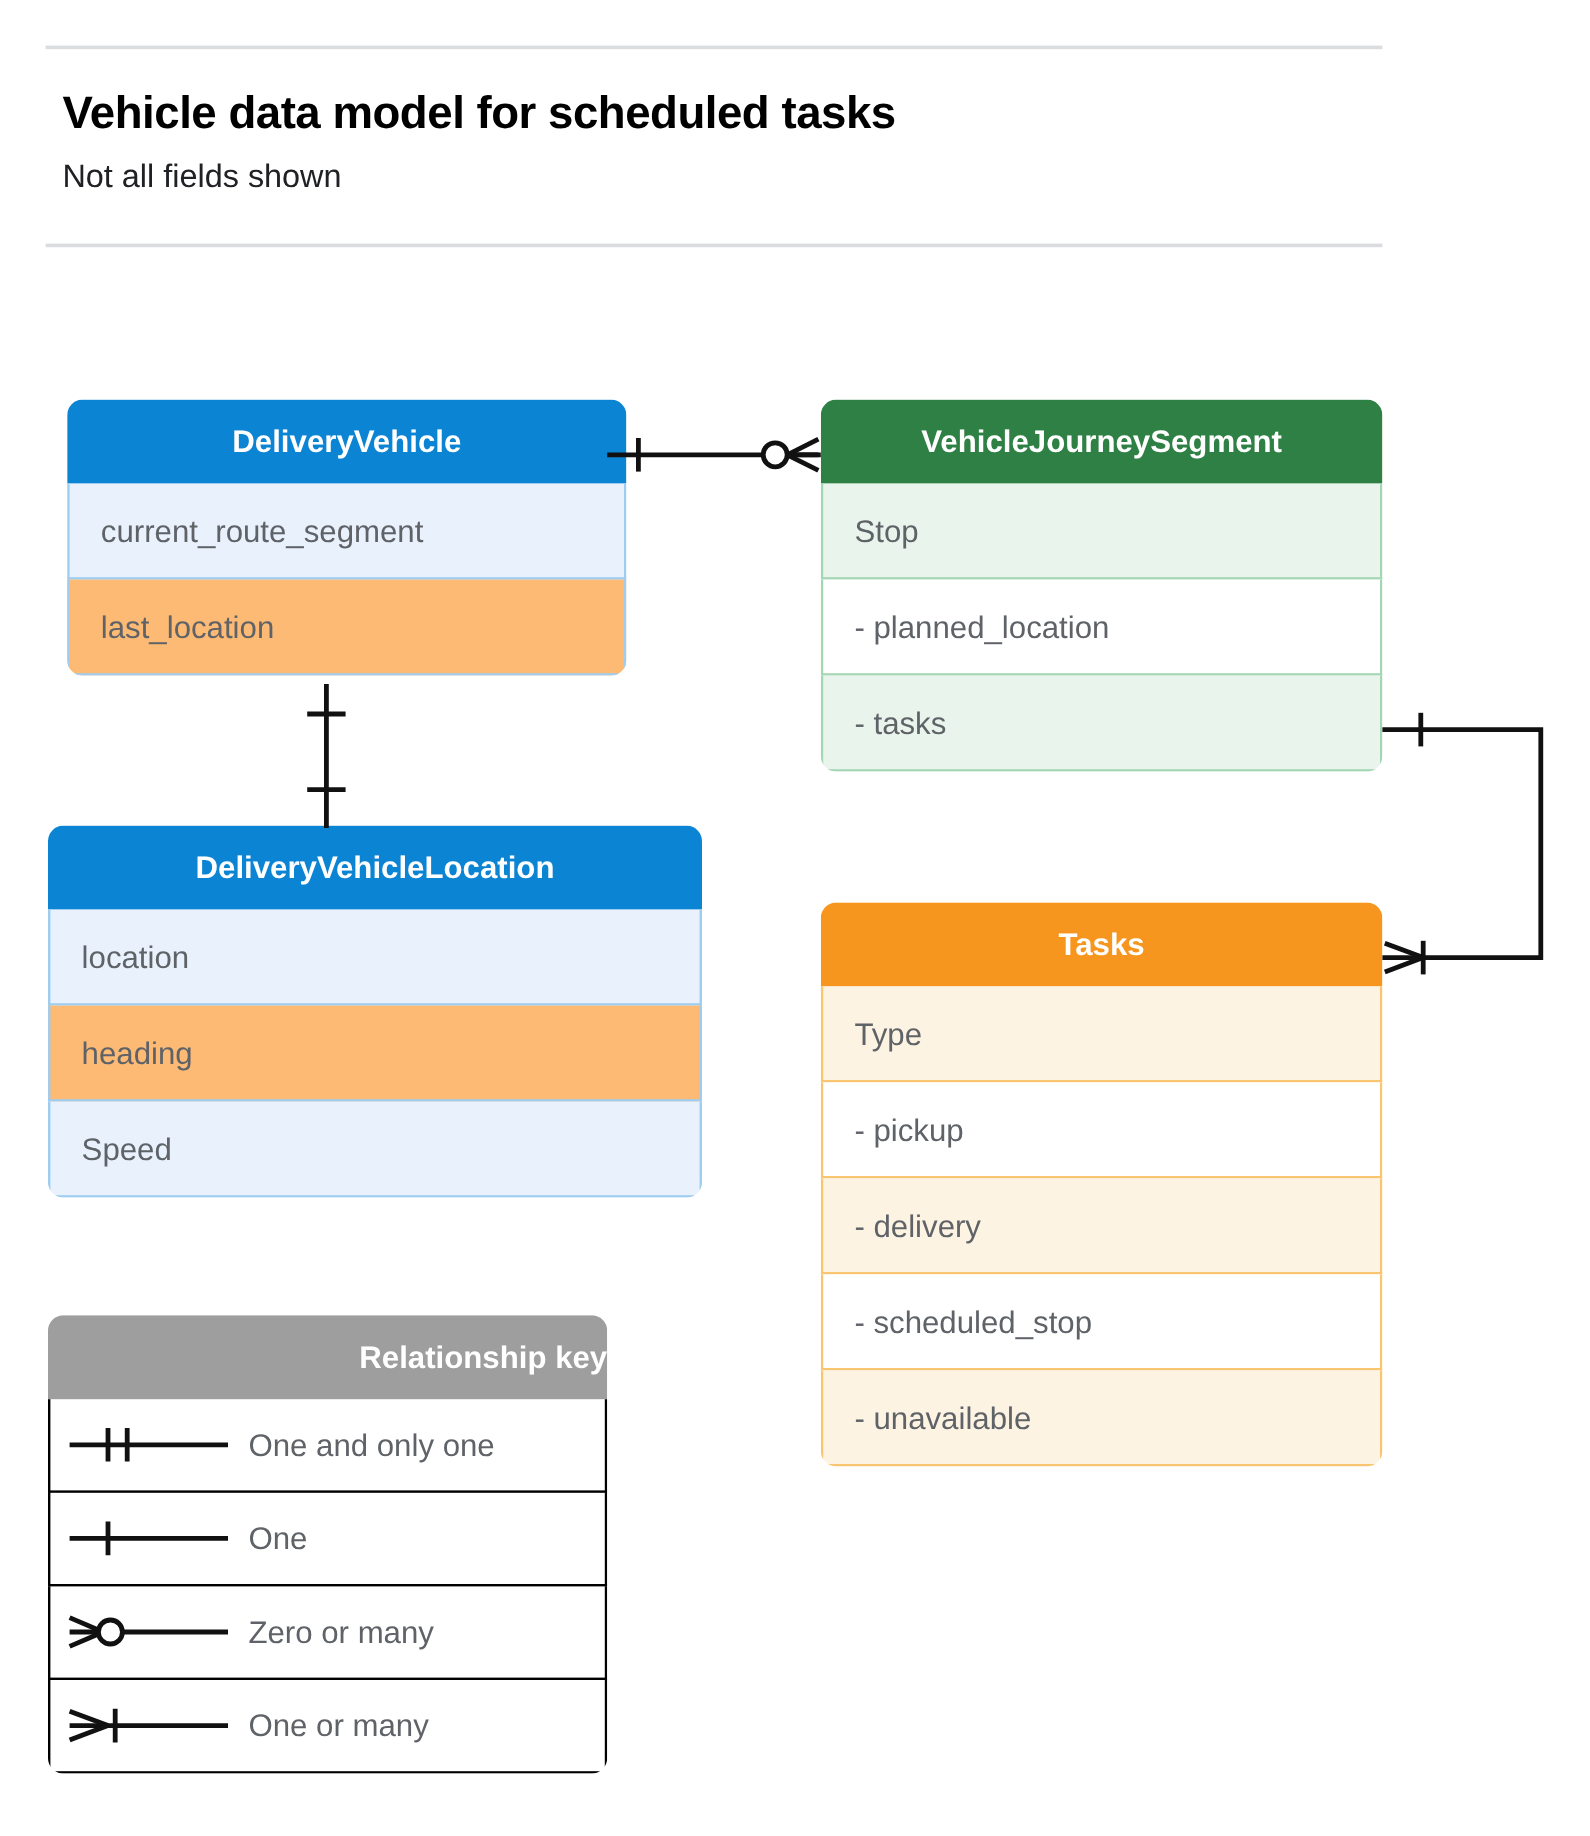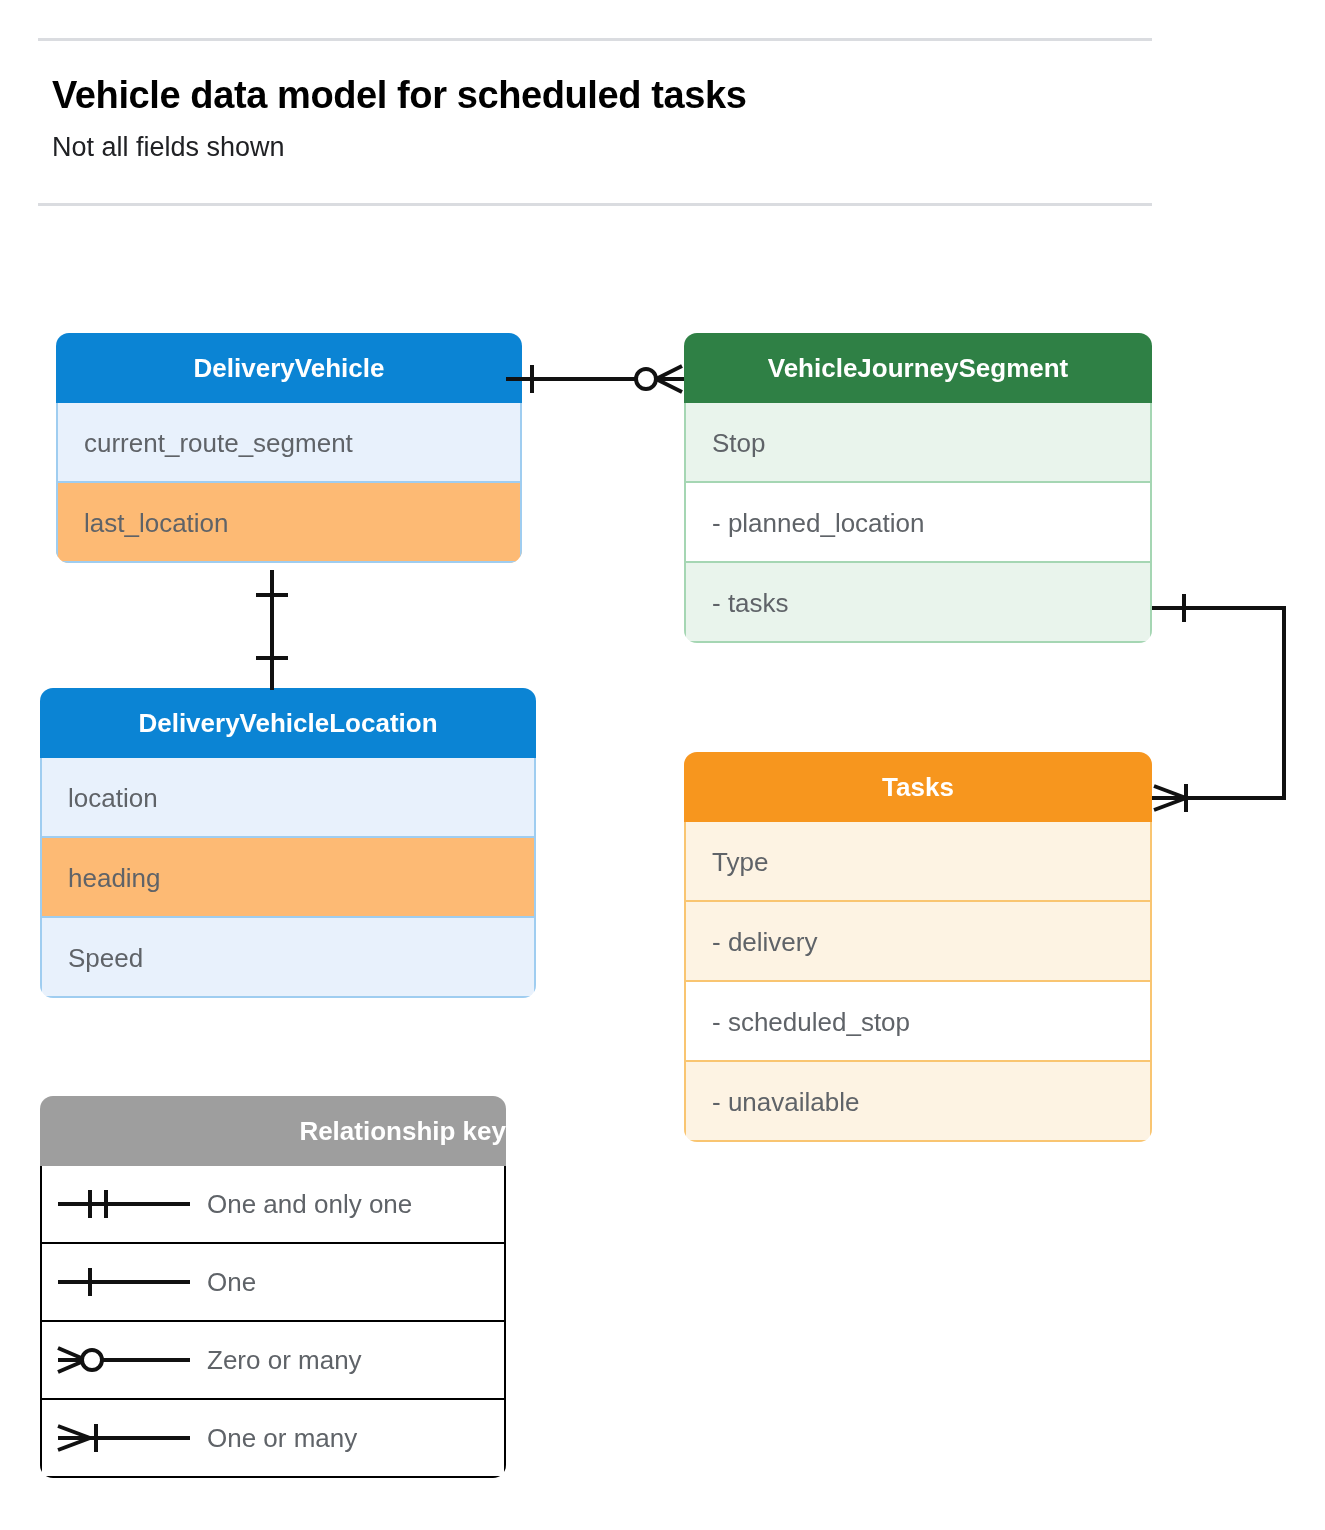--- a/index.html
+++ b/index.html
@@ -92,21 +92,21 @@
   .theme-orange .entity-row { border-color: #f9c571; }
   .theme-orange .entity-row.alt { background: #fdf3e3; }
   .theme-orange .entity-row.plain { background: #ffffff; }
 
   
   .theme-grey .entity-header { background: #9e9e9e; text-align: right; }
 
   
   #entity-delivery-vehicle { left: 40px; top: 333px; width: 466px; margin-left: 16px; }
   #entity-vehicle-journey-segment { left: 684px; top: 333px; width: 468px; }
-  #entity-delivery-vehicle-location { left: 40px; top: 688px; width: 496px; }
+  #entity-delivery-vehicle-location { left: 40px; top: 688px; width: 545px; }
   #entity-tasks { left: 684px; top: 752px; width: 468px; }
   #legend-box { left: 40px; top: 1096px; width: 466px; }
 
   
   .legend-row {
     height: 78px;
     display: flex;
     align-items: center;
     box-sizing: border-box;
     border-left: 2px solid;
@@ -160,20 +160,21 @@
 <div class="entity theme-blue" id="entity-delivery-vehicle-location">
   <div class="entity-header">DeliveryVehicleLocation</div>
   <div class="entity-row alt">location</div>
   <div class="entity-row plain">heading</div>
   <div class="entity-row alt">Speed</div>
 </div>
 
 <div class="entity theme-orange" id="entity-tasks">
   <div class="entity-header">Tasks</div>
   <div class="entity-row alt">Type</div>
+  <div class="entity-row plain">-  pickup</div>
   <div class="entity-row alt">-  delivery</div>
   <div class="entity-row plain">-  scheduled_stop</div>
   <div class="entity-row alt">-  unavailable</div>
 </div>
 
 <div class="entity theme-grey" id="legend-box">
   <div class="entity-header">Relationship key</div>
 
   <div class="legend-row alt">
     <div class="legend-symbol">

